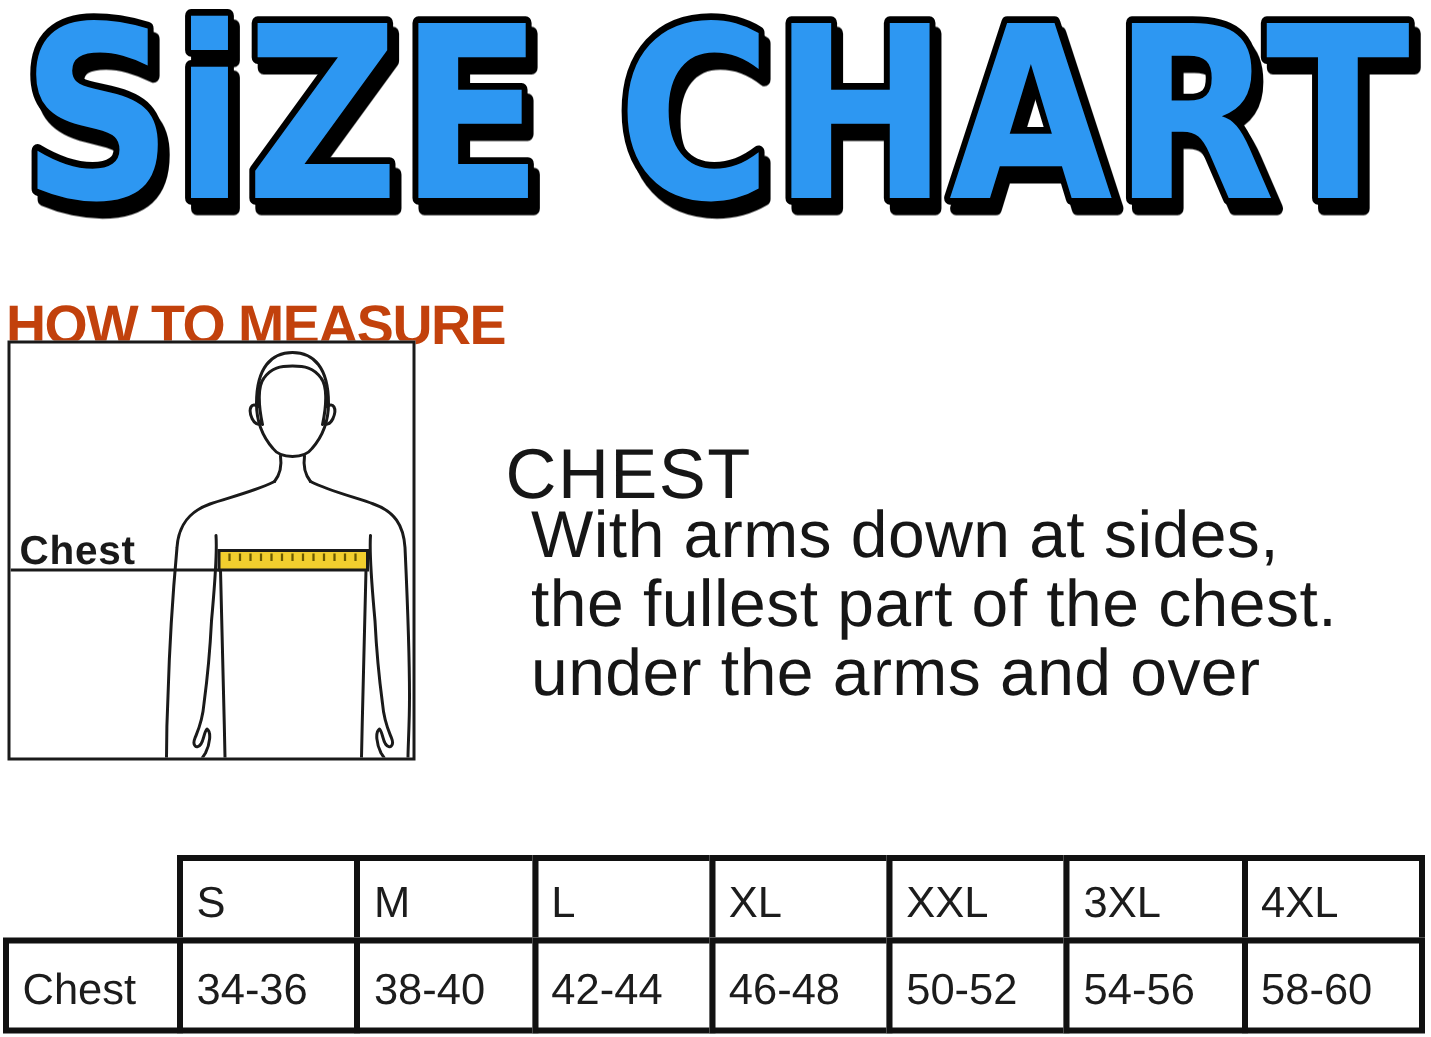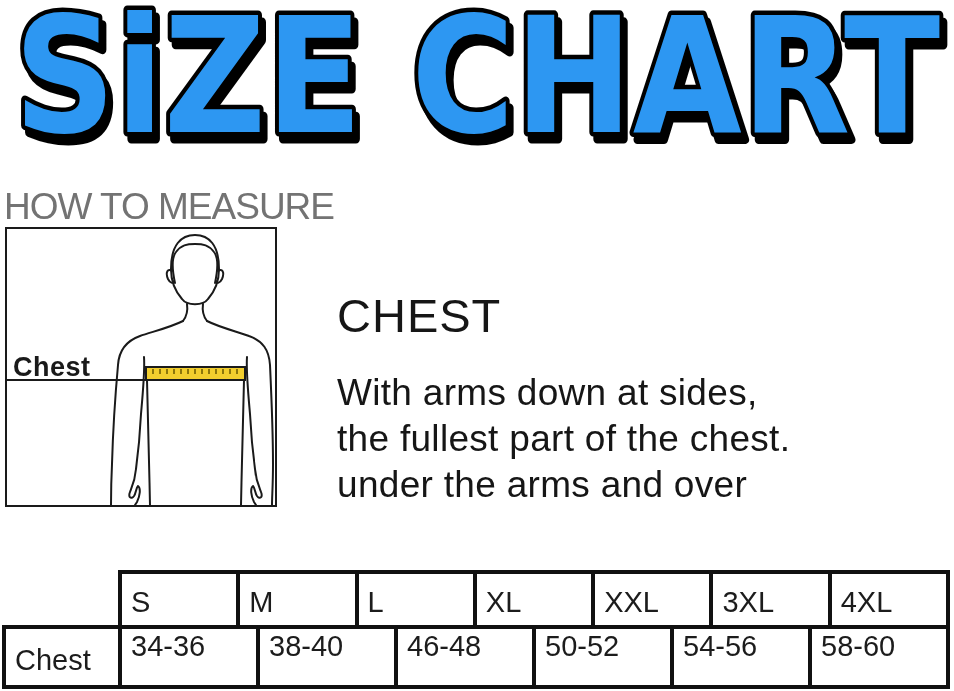--- a/index.html
+++ b/index.html
@@ -21,24 +21,24 @@
     fill: #2D97F2;
     stroke: #000000;
     stroke-width: 9px;
     stroke-linejoin: round;
     paint-order: stroke fill;
     filter: drop-shadow(4px 7px 0 #000000);
   }
 
   
   .how-heading {
-    position: absolute; left: 4px; top: 188px;
-    font-size: 37px; font-weight: normal;
+    position: absolute; left: 4px; top: 198px;
+    font-size: 37px; font-weight: bold;
     letter-spacing: -1px; line-height: 1;
-    color: #737373;
+    color: #c2410c;
   }
 
   
   .figure-box {
     position: absolute; left: 5px; top: 227px;
     width: 272px; height: 280px;
     border: 2px solid #1a1a1a;
     box-sizing: border-box;
     background: #ffffff;
   }
@@ -49,24 +49,23 @@
     font-weight: bold; font-size: 27px; fill: #1a1a1a; letter-spacing: 0.5px;
   }
 
   
   .instr-heading {
     position: absolute; left: 337px; top: 292px;
     font-size: 47px; line-height: 1; letter-spacing: 1px;
     color: #161616;
   }
   .instr-lines {
-    position: absolute; left: 337px; top: 334px;
-    font-size: 37px; line-height: 46px; letter-spacing: 0.3px;
+    position: absolute; left: 354px; top: 334px;
+    font-size: 44px; line-height: 46px; letter-spacing: 0.3px;
     color: #161616;
-    margin-top: 36px;
   }
 
   
   .size-header-row {
     position: absolute; left: 118px; top: 570px;
     width: 832px; height: 59px;
     display: flex;
   }
   .size-body-row {
     position: absolute; left: 2px; top: 625px;
@@ -77,21 +76,21 @@
     box-sizing: border-box;
     border: 4px solid #111111;
     background: #ffffff;
     display: flex; align-items: flex-end;
     padding: 0 0 6px 9px;
     font-size: 29px; color: #1c1c1c;
     flex: 1 1 0;
   }
   .tcell + .tcell { margin-left: -4px; }
   .size-body-row .label-cell { flex: 0 0 120px; padding-bottom: 8px; }
-  .size-body-row .val-cell { padding-bottom: 22px; text-align: center; }
+  .size-body-row .val-cell { padding-bottom: 8px; text-align: center; }
 </style>
 </head>
 <body>
 
 <div class="title-wrap">
   <svg class="title-svg" width="954" height="160" viewBox="0 0 954 160">
     <text x="477" y="132" text-anchor="middle" textLength="926" lengthAdjust="spacingAndGlyphs">SiZE CHART</text>
   </svg>
 </div>
 
@@ -142,17 +141,18 @@
   <div class="tcell">XL</div>
   <div class="tcell">XXL</div>
   <div class="tcell">3XL</div>
   <div class="tcell">4XL</div>
 </div>
 
 <div class="size-body-row">
   <div class="tcell label-cell">Chest</div>
   <div class="tcell val-cell">34-36</div>
   <div class="tcell val-cell">38-40</div>
+  <div class="tcell val-cell">42-44</div>
   <div class="tcell val-cell">46-48</div>
   <div class="tcell val-cell">50-52</div>
   <div class="tcell val-cell">54-56</div>
   <div class="tcell val-cell">58-60</div>
 </div>
 
 </body></html>

